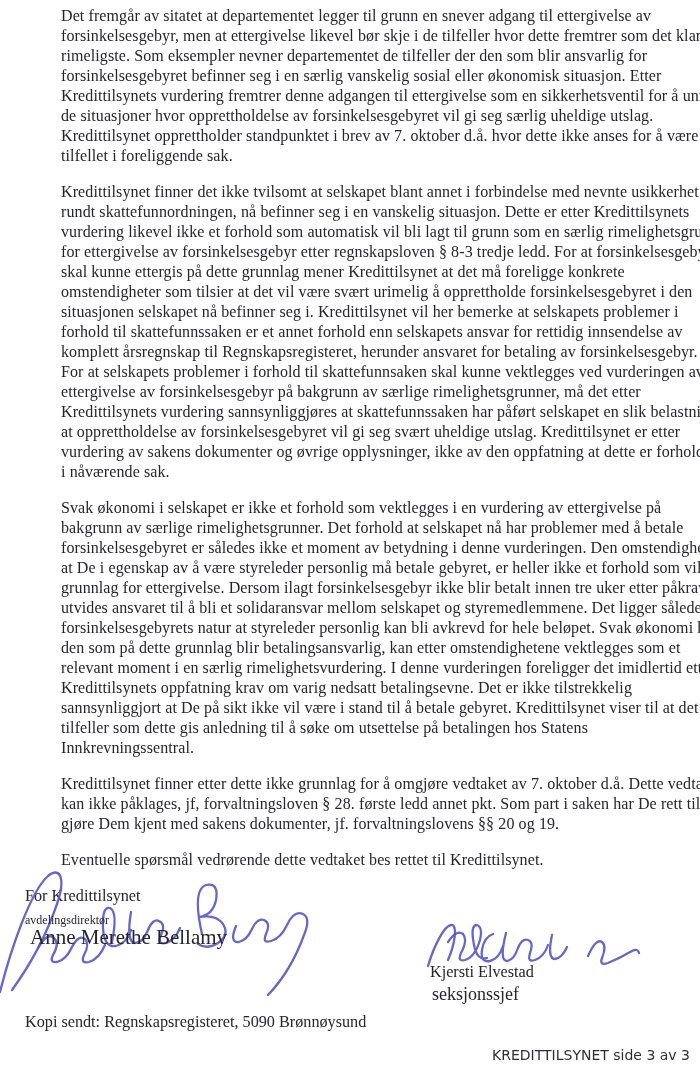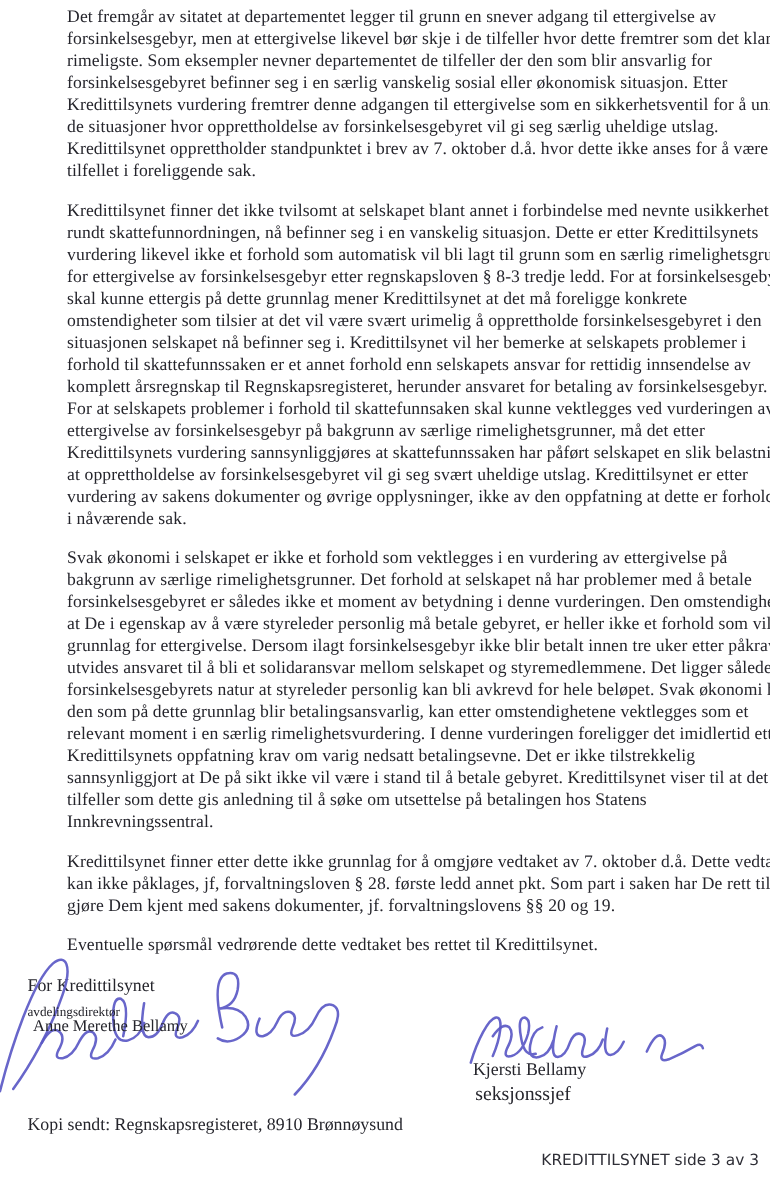--- a/index.html
+++ b/index.html
@@ -28,21 +28,21 @@
     line-height: 20px;
     letter-spacing: 0.1px;
     margin-left: 36px;
   }
   .letter-body p { margin: 0 0 16px 0; }
   .sig-area { position: absolute; left: 0; top: 0; width: 700px; height: 1082px; pointer-events: none; }
   .sig-intro {
     position: absolute; left: 25px; top: 886px;
     font-size: 16.2px; line-height: 20px;
   }
-  .signer-name-left  { position: absolute; left: 30px; top: 925px; font-size: 15px; }
+  .signer-name-left  { position: absolute; left: 30px; top: 925px; font-size: 21px; }
   .signer-title-left { position: absolute; left: 25px; top: 913px; font-size: 12px; }
   .signer-name-right  { position: absolute; left: 430px; top: 963px; font-size: 16.2px; }
   .signer-title-right { position: absolute; left: 432px; top: 984px; font-size: 18px; }
   .signature-svg { position: absolute; overflow: visible; }
   .signature-svg path {
     fill: none;
     stroke: var(--signature-ink);
     stroke-width: 2.3;
     stroke-linecap: round;
     stroke-linejoin: round;
@@ -87,21 +87,21 @@
 
     <div class="signer-name-left">Anne Merethe Bellamy</div>
     <div class="signer-title-left">avdelingsdirektør</div>
 
     <svg id="sig-right" class="signature-svg" viewBox="0 0 226 52" aria-hidden="true">
       <path d="M8,46 C14,26 24,6 31,5 C38,4 35,24 28,40"></path>
       <path d="M28,22 q9,-13 15,-8 q5,6 -2,19 q-4,9 4,7 q10,-3 15,-20 q3,-13 -3,-15 q-7,0 -3,20 q3,16 13,13 m6,-24 q-9,3 -11,16 q-2,13 8,11 q9,-2 13,-15 m3,-13 q-7,28 1,28 q7,-1 11,-13 q4,-10 10,-8 q6,2 2,13 q-3,10 5,7 q9,-3 13,-15 m4,-10 q-5,24 3,24 q7,-1 12,-12"></path>
       <path d="M168,36 q8,-18 14,-14 q5,4 0,16 q-3,8 6,5 q12,-5 24,-12 q6,-3 7,2"></path>
     </svg>
 
-    <div class="signer-name-right">Kjersti Bellamy</div>
+    <div class="signer-name-right">Kjersti Elvestad</div>
     <div class="signer-title-right">seksjonssjef</div>
   </div>
 
-  <div class="copy-note">Kopi sendt: Regnskapsregisteret, 8910 Brønnøysund</div>
+  <div class="copy-note">Kopi sendt: Regnskapsregisteret, 5090 Brønnøysund</div>
 
   <div class="page-footer">KREDITTILSYNET side 3 av 3</div>
 
 </div>
 
 </body></html>

